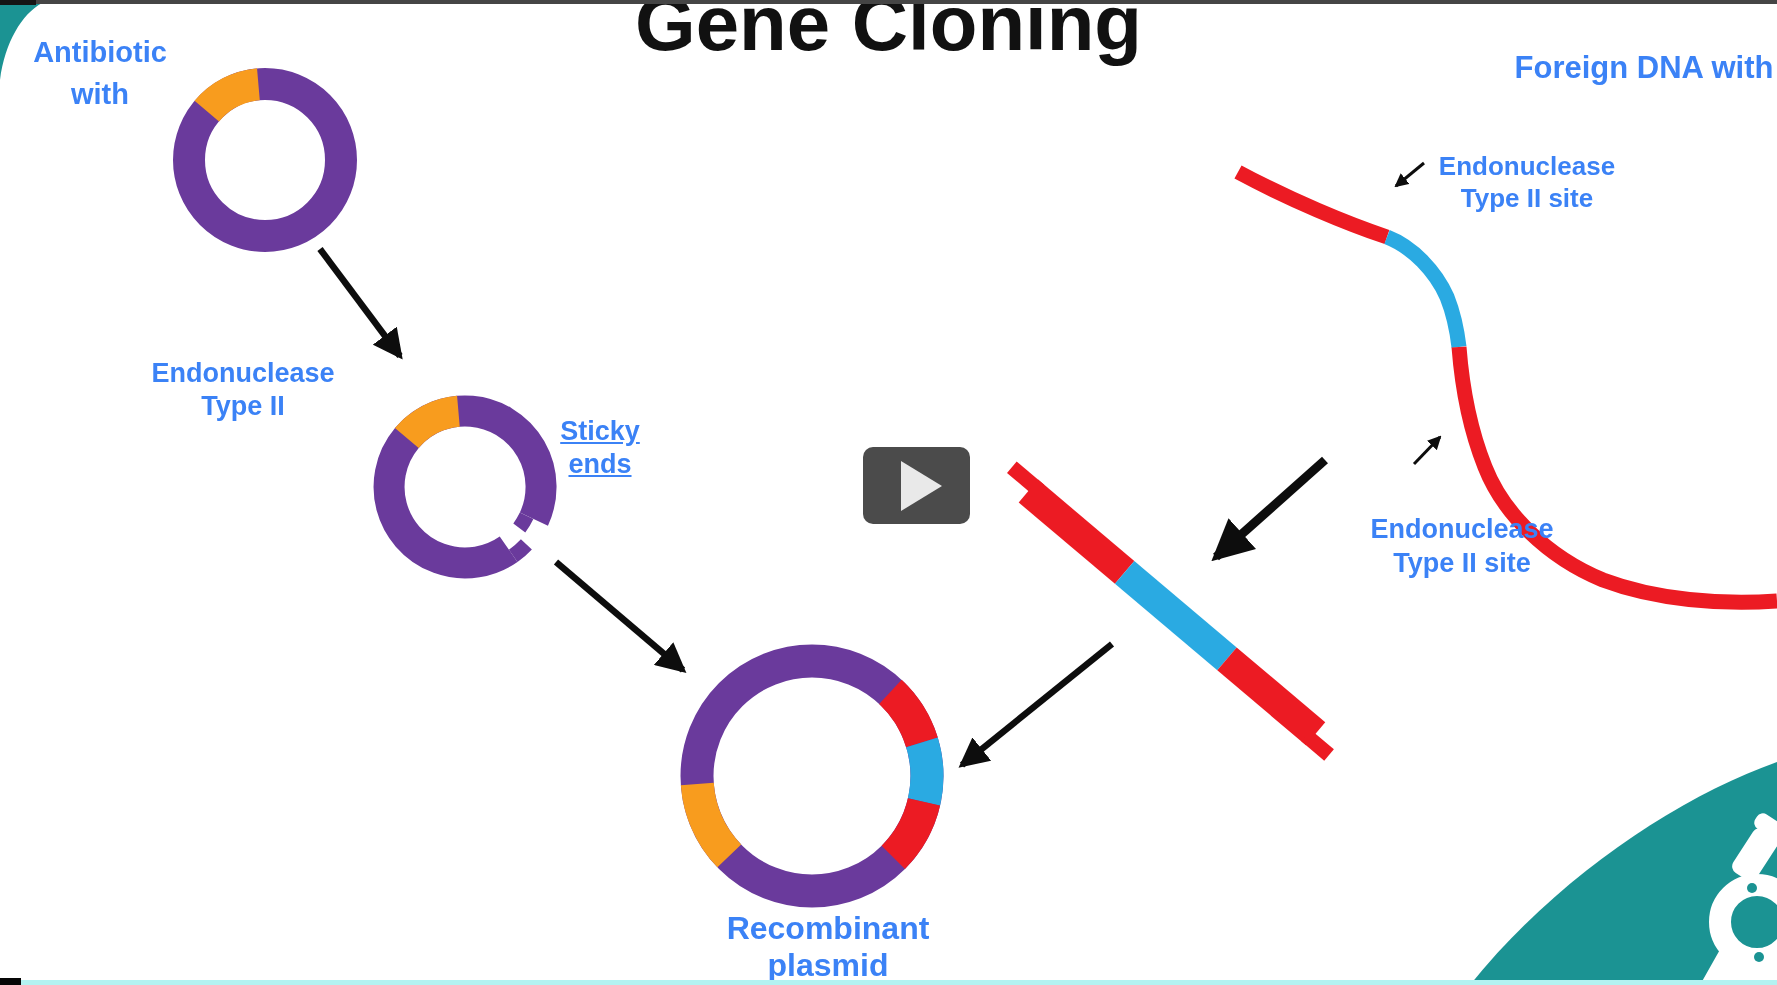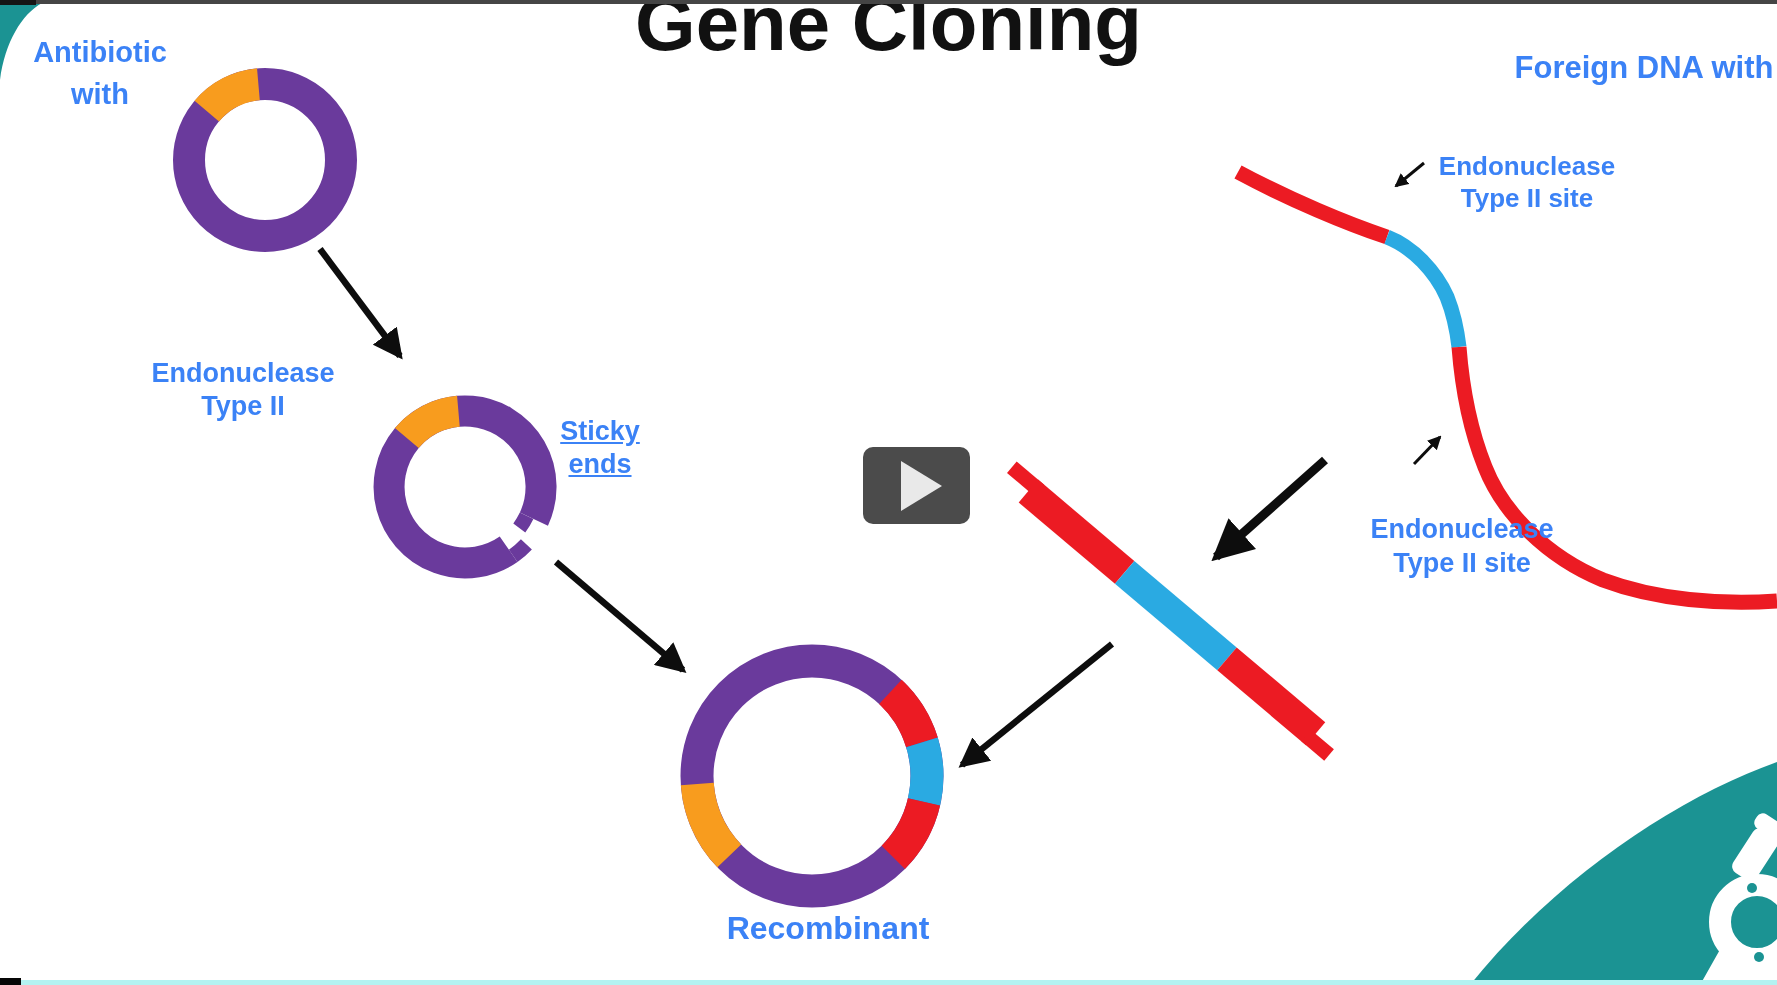--- a/index.html
+++ b/index.html
@@ -122,20 +122,21 @@
     <div>Type II</div>
   </div>
 
   <div class="lbl lbl-sticky">
     <div>Sticky</div>
     <div>ends</div>
   </div>
 
   <div class="lbl lbl-recomb">
     <div>Recombinant</div>
+    <div>plasmid</div>
   </div>
 
   <div class="lbl lbl-foreign">
     <div>Foreign DNA with</div>
   </div>
 
   <div class="lbl lbl-site1">
     <div>Endonuclease</div>
     <div>Type II site</div>
   </div>

